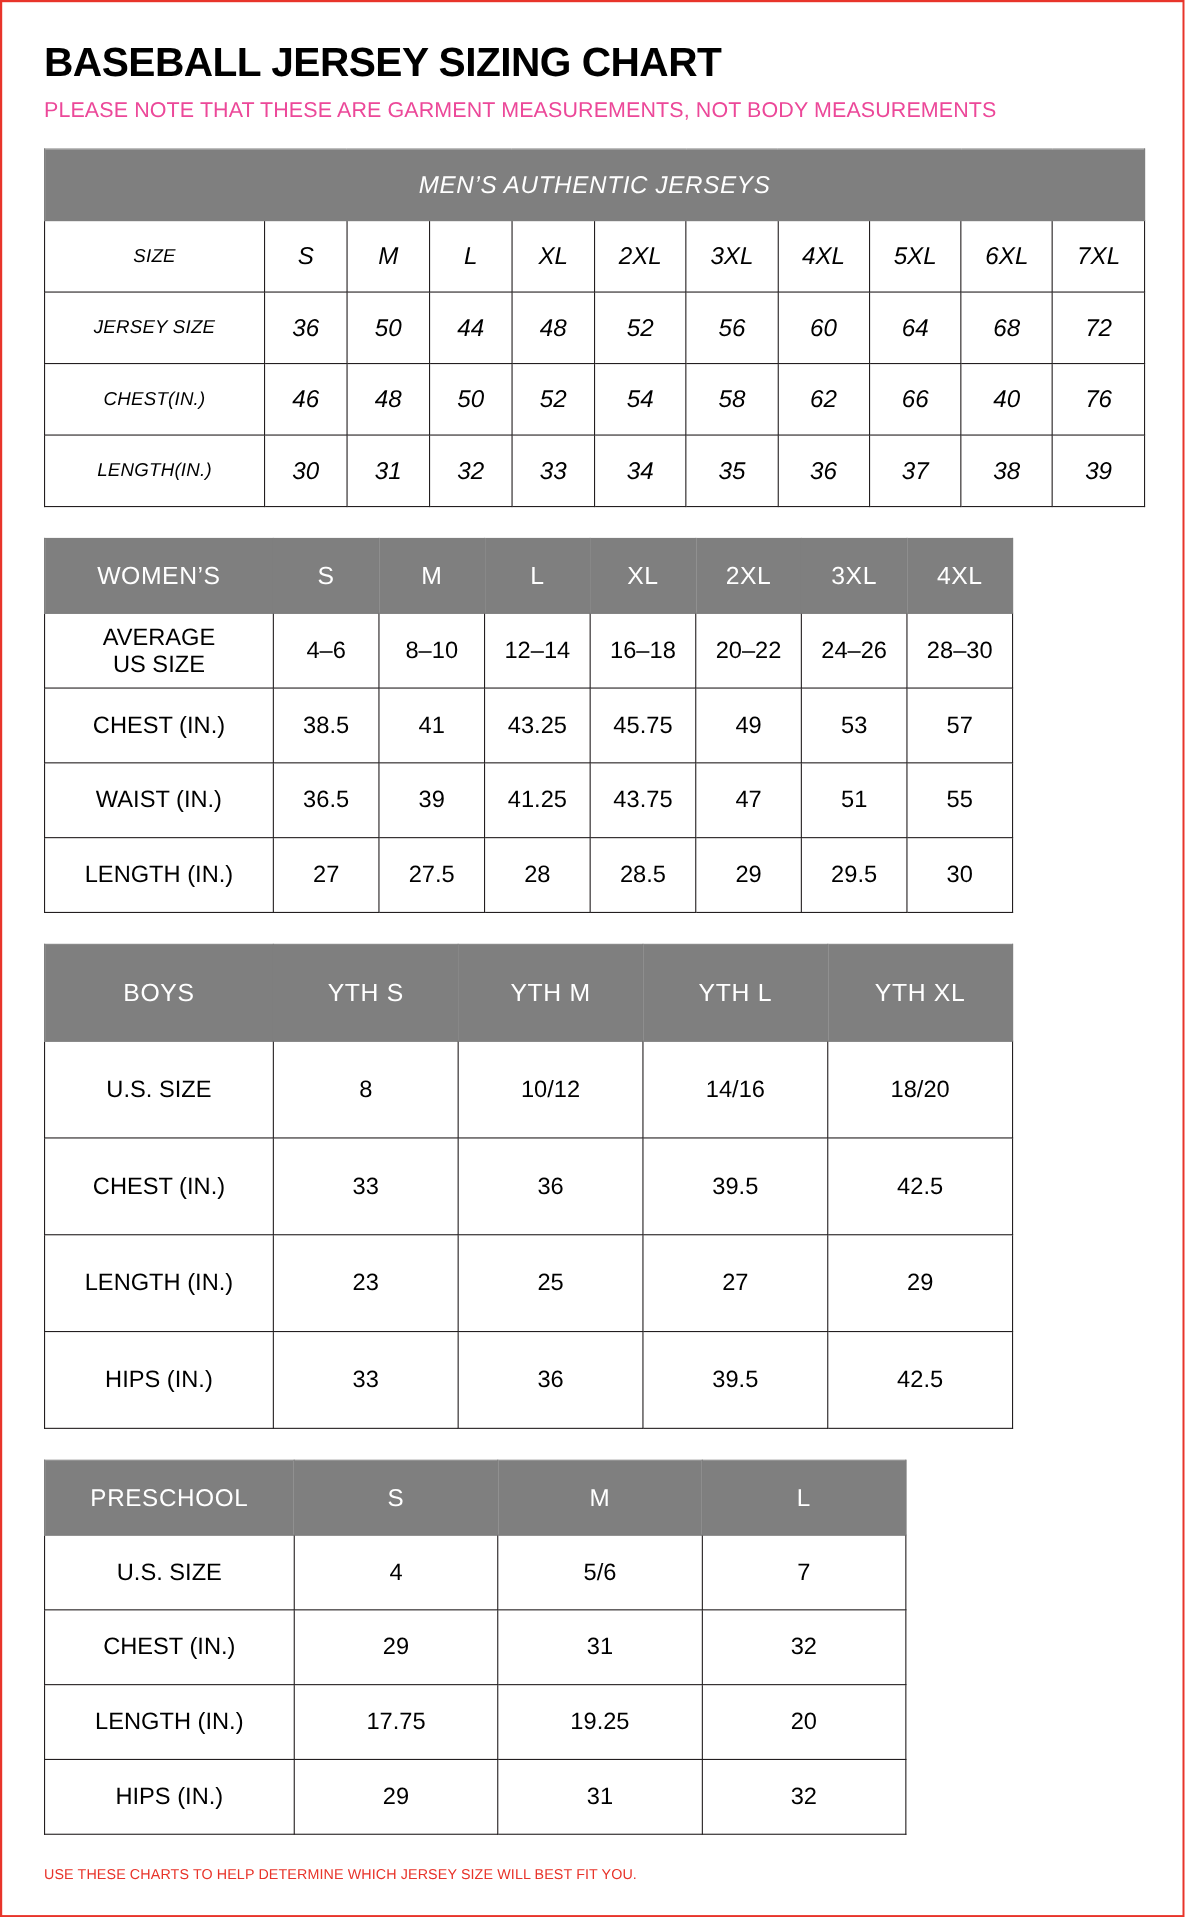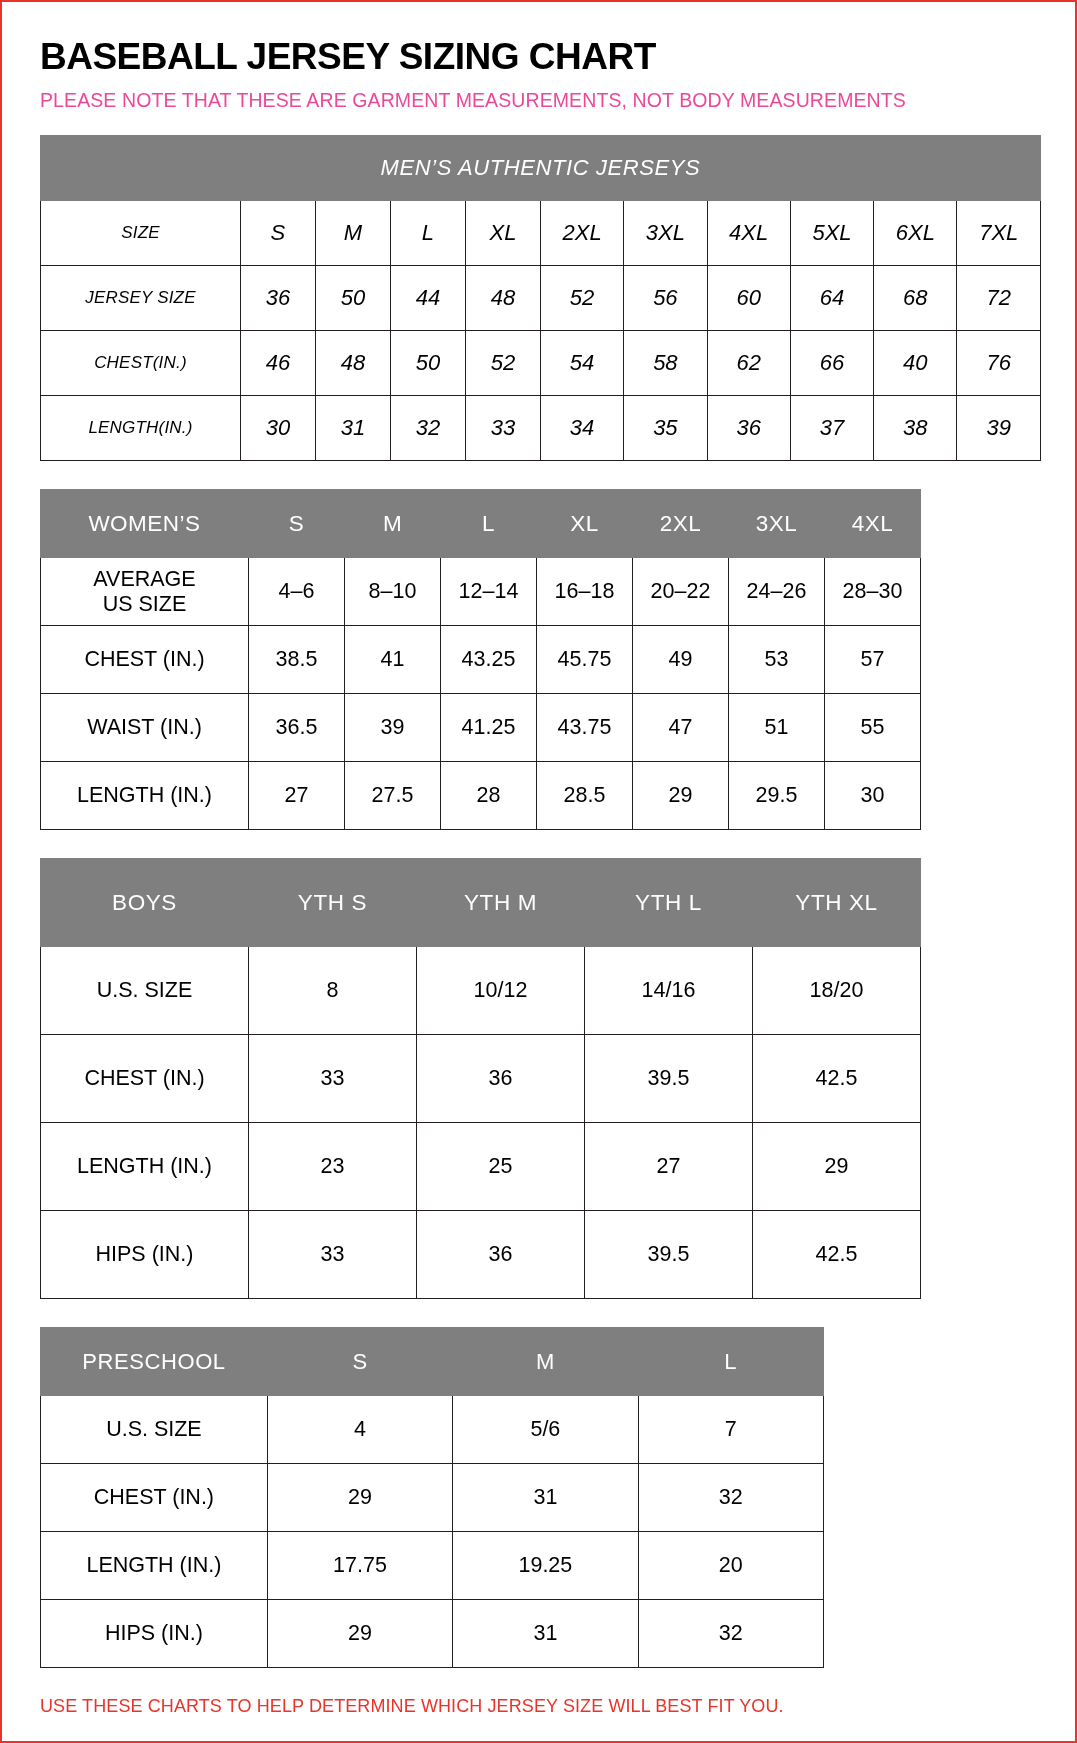--- a/index.html
+++ b/index.html
@@ -88,21 +88,21 @@
   #boys-table .label { font-size: 21.5px; }
   #boys-table td { font-size: 21.5px; }
   
   #preschool-table { width: 784px; }
   #preschool-table tr { height: 68px; }
   #preschool-table .hdr-grey { font-size: 22px; letter-spacing: 0.6px; }
   #preschool-table .label { font-size: 21.5px; }
   #preschool-table td { font-size: 21.5px; }
   .footer-note {
     color: #e8342a;
-    font-size: 18px;
+    font-size: 13px;
     letter-spacing: 0.1px;
     margin-top: 12px;
   }
 </style>
 </head>
 <body>
 
 <div class="page">
 
   <h1 class="main-title">BASEBALL JERSEY SIZING CHART</h1>

